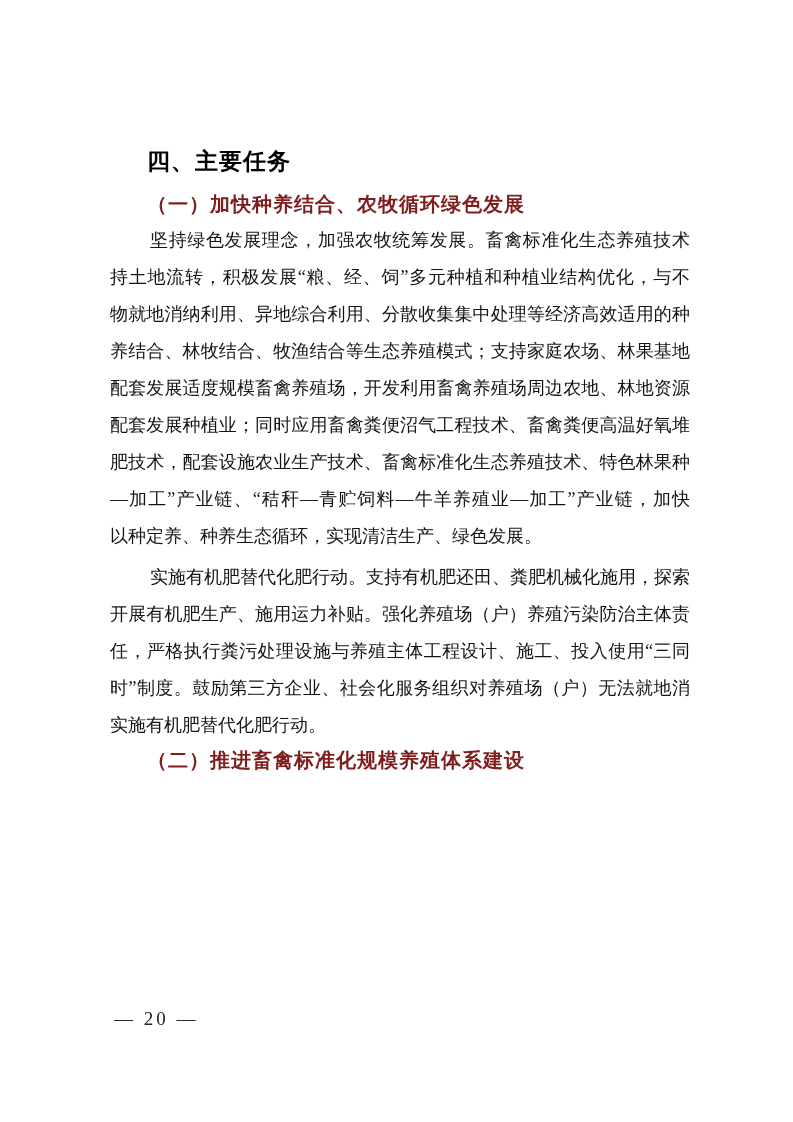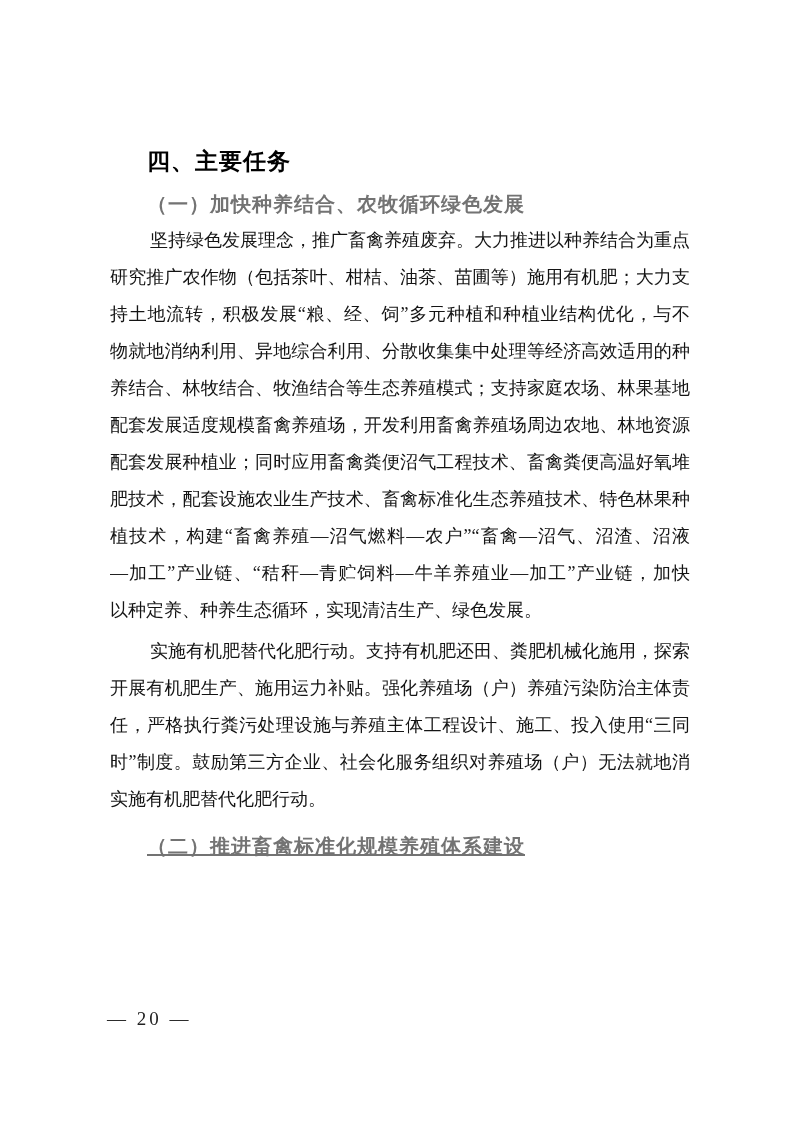--- a/index.html
+++ b/index.html
@@ -30,26 +30,25 @@
     line-height: 30px;
     color: #000000;
     letter-spacing: 1px;
   }
   .subheading {
     margin: 14px 0 0 37px;
     font-family: "Liberation Serif", serif;
     font-weight: bold;
     font-size: 20px;
     line-height: 28px;
-    color: #737373;
+    color: #7f1d1d;
     letter-spacing: 1px;
   }
   .subheading.second {
-    margin-top: 14px;
-    text-decoration: underline;
+    margin-top: 2px;
   }
   .para {
     margin-top: 4px;
   }
   .line {
     height: 37px;
     line-height: 37px;
     font-size: 18px;
     color: #141414;
     text-align: justify;
@@ -59,48 +58,46 @@
   }
   .line.indent {
     padding-left: 40px;
   }
   .line.last {
     text-align: right;
     text-align-last: left;
   }
   .page-number {
     position: absolute;
-    left: 107px;
+    left: 114px;
     top: 1008px;
     font-family: "Liberation Serif", serif;
     font-size: 19px;
     letter-spacing: 3px;
     color: #222222;
   }
 </style>
 </head>
 <body>
 
 <div class="page">
   <div class="content">
 
     <h1 class="section-heading">四、主要任务</h1>
 
     <h2 class="subheading">（一）加快种养结合、农牧循环绿色发展</h2>
 
     <div class="para">
-      <div class="line full indent">坚持绿色发展理念，推广畜禽养殖废弃。大力推进以种养结合为重点</div>
-      <div class="line full">研究推广农作物（包括茶叶、柑桔、油茶、苗圃等）施用有机肥；大力支</div>
+      <div class="line full indent">坚持绿色发展理念，加强农牧统筹发展。畜禽标准化生态养殖技术</div>
       <div class="line full">持土地流转，积极发展“粮、经、饲”多元种植和种植业结构优化，与不</div>
       <div class="line full">物就地消纳利用、异地综合利用、分散收集集中处理等经济高效适用的种</div>
       <div class="line full">养结合、林牧结合、牧渔结合等生态养殖模式；支持家庭农场、林果基地</div>
       <div class="line full">配套发展适度规模畜禽养殖场，开发利用畜禽养殖场周边农地、林地资源</div>
       <div class="line full">配套发展种植业；同时应用畜禽粪便沼气工程技术、畜禽粪便高温好氧堆</div>
       <div class="line full">肥技术，配套设施农业生产技术、畜禽标准化生态养殖技术、特色林果种</div>
-      <div class="line full">植技术，构建“畜禽养殖—沼气燃料—农户”“畜禽—沼气、沼渣、沼液</div>
       <div class="line full">—加工”产业链、“秸秆—青贮饲料—牛羊养殖业—加工”产业链，加快</div>
       <div class="line last">以种定养、种养生态循环，实现清洁生产、绿色发展。</div>
     </div>
 
     <div class="para">
       <div class="line full indent">实施有机肥替代化肥行动。支持有机肥还田、粪肥机械化施用，探索</div>
       <div class="line full">开展有机肥生产、施用运力补贴。强化养殖场（户）养殖污染防治主体责</div>
       <div class="line full">任，严格执行粪污处理设施与养殖主体工程设计、施工、投入使用“三同</div>
       <div class="line full">时”制度。鼓励第三方企业、社会化服务组织对养殖场（户）无法就地消</div>
       <div class="line last">实施有机肥替代化肥行动。</div>

